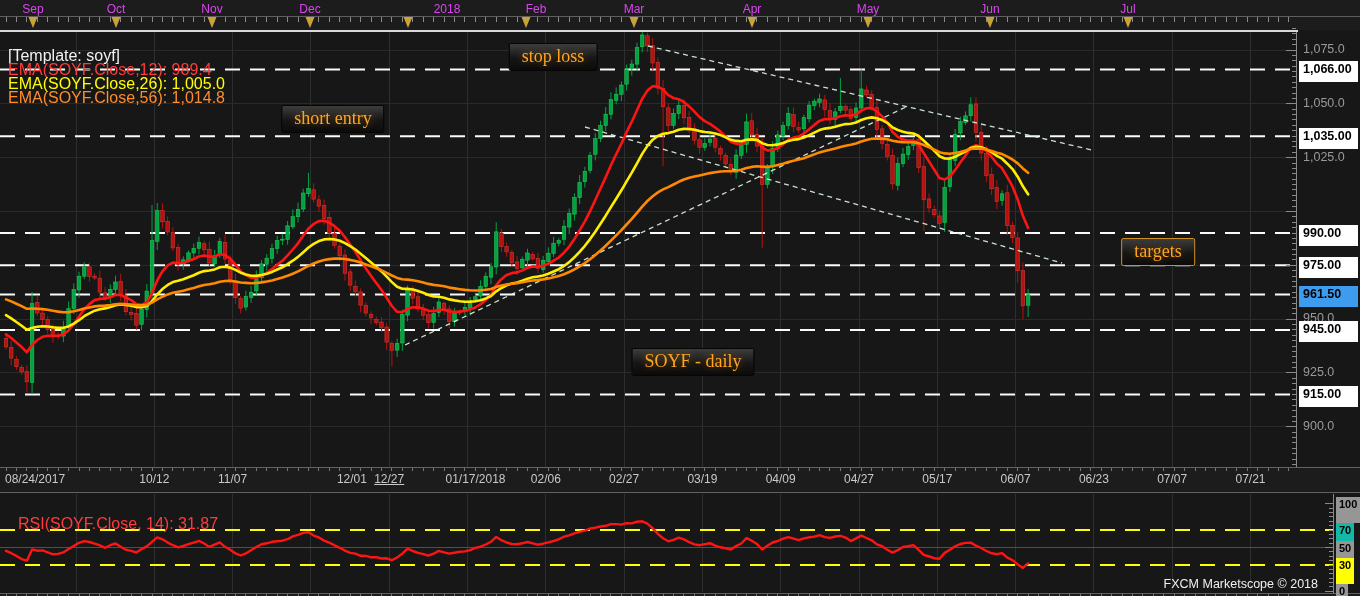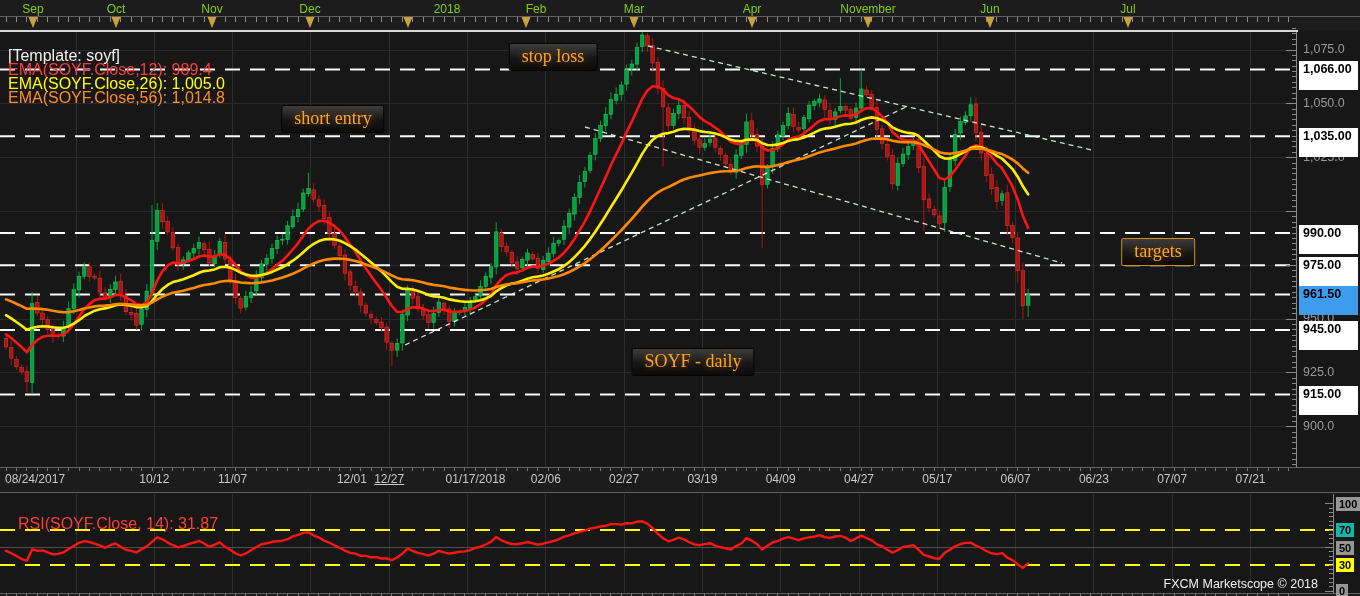--- a/index.html
+++ b/index.html
@@ -5,28 +5,28 @@
   html,body{margin:0;padding:0;background:#000;}
   #app{position:relative;width:1360px;height:596px;background:#171717;overflow:hidden;
        font-family:"Liberation Sans",sans-serif;-webkit-font-smoothing:antialiased;}
   .strip{position:absolute;left:0;width:1360px;background:#1c1c1c;}
   #months-strip{top:0;height:16px;}
   #ticks-strip{top:16px;height:14px;border-top:1px solid #5e5e5e;box-sizing:border-box;}
   #topline{position:absolute;top:30px;left:0;width:1298px;height:2px;background:#d9d9d9;}
   #date-strip{top:467px;height:26px;border-top:1px solid #626262;border-bottom:1px solid #626262;box-sizing:border-box;}
   #bottom-strip{top:593px;height:3px;border-top:1px solid #626262;box-sizing:border-box;}
   #gfx{position:absolute;left:0;top:0;}
-  .mlabel{position:absolute;top:2px;transform:translateX(-50%);font-size:12px;color:#84cc16;}
+  .mlabel{position:absolute;top:2px;transform:translateX(-50%);font-size:12px;color:#d946ef;}
   .dlabel{position:absolute;top:472px;transform:translateX(-50%);font-size:12px;color:#c9c9c9;}
   .dlabel.first{transform:none;}
   .leg{position:absolute;left:8px;font-size:16px;white-space:nowrap;margin-top:12px;}
-  .chip{position:absolute;left:1299px;width:59px;height:29px;line-height:17px;padding-left:4px;
+  .chip{position:absolute;left:1299px;width:59px;height:21px;line-height:17px;padding-left:4px;
         box-sizing:border-box;font-size:12.5px;font-weight:bold;color:#000;background:#fff;white-space:nowrap;}
   .glab{position:absolute;left:1303px;font-size:12.5px;color:#9a9a9a;white-space:nowrap;}
-  .rchip{position:absolute;left:1336px;height:14px;line-height:14px;padding:0 3px;font-size:11px;
+  .rchip{position:absolute;left:1336px;height:26px;line-height:14px;padding:0 3px;font-size:11px;
          font-weight:bold;color:#000;white-space:nowrap;}
   .anno{position:absolute;transform:translate(-50%,-50%);font-family:"Liberation Serif",serif;
         font-size:18px;color:#ffa41e;background:linear-gradient(#3d3d3d,#161616 55%,#0b0b0b);
         padding:2px 12px 3px;border:1px solid #050505;border-radius:2px;white-space:nowrap;
         text-shadow:0 0 8px rgba(255,150,0,.45);}
   .anno.bordered{border:1px solid #cf9022;}
   .hit{position:absolute;}
   #attribution{position:absolute;right:42px;top:577px;font-size:12.5px;color:#f0f0f0;white-space:nowrap;}
 </style>
 </head>
@@ -1023,21 +1023,21 @@
 
   <div id="months">
       <div class="mlabel" style="left: 33px;">Sep</div>
       <div class="mlabel" style="left: 116px;">Oct</div>
       <div class="mlabel" style="left: 212px;">Nov</div>
       <div class="mlabel" style="left: 310px;">Dec</div>
       <div class="mlabel" style="left: 408px; margin-left: 39px;">2018</div>
       <div class="mlabel" style="left: 526px; padding-left: 20px;">Feb</div>
       <div class="mlabel" style="left: 634px;">Mar</div>
       <div class="mlabel" style="left: 752px;">Apr</div>
-      <div class="mlabel" style="left: 868px;">November</div>
+      <div class="mlabel" style="left: 868px;">May</div>
       <div class="mlabel" style="left: 990px;">Jun</div>
       <div class="mlabel" style="left: 1128px;">Jul</div>
     </div>
   <div id="dates">
       <div class="dlabel first" style="left: 5px;">08/24/2017</div>
       <div class="dlabel" style="left: 154.3px;">10/12</div>
       <div class="dlabel" style="left: 232.6px;">11/07</div>
       <div class="dlabel" style="left: 310.9px; margin-left: 41px;">12/01</div>
       <div class="dlabel" style="left: 389.2px; text-decoration: underline;">12/27</div>
       <div class="dlabel" style="left: 467.5px; padding-left: 16px;">01/17/2018</div>

